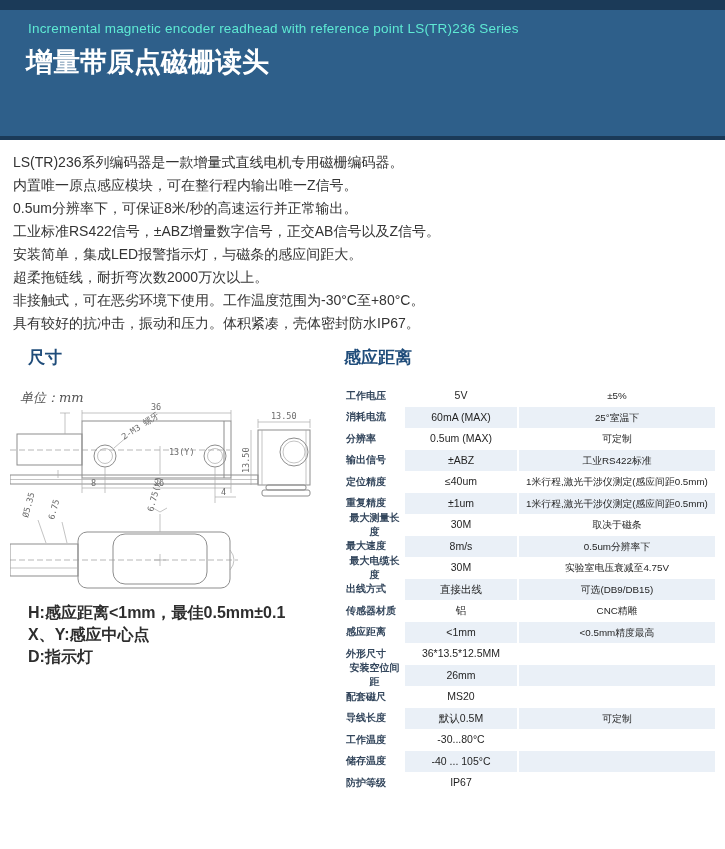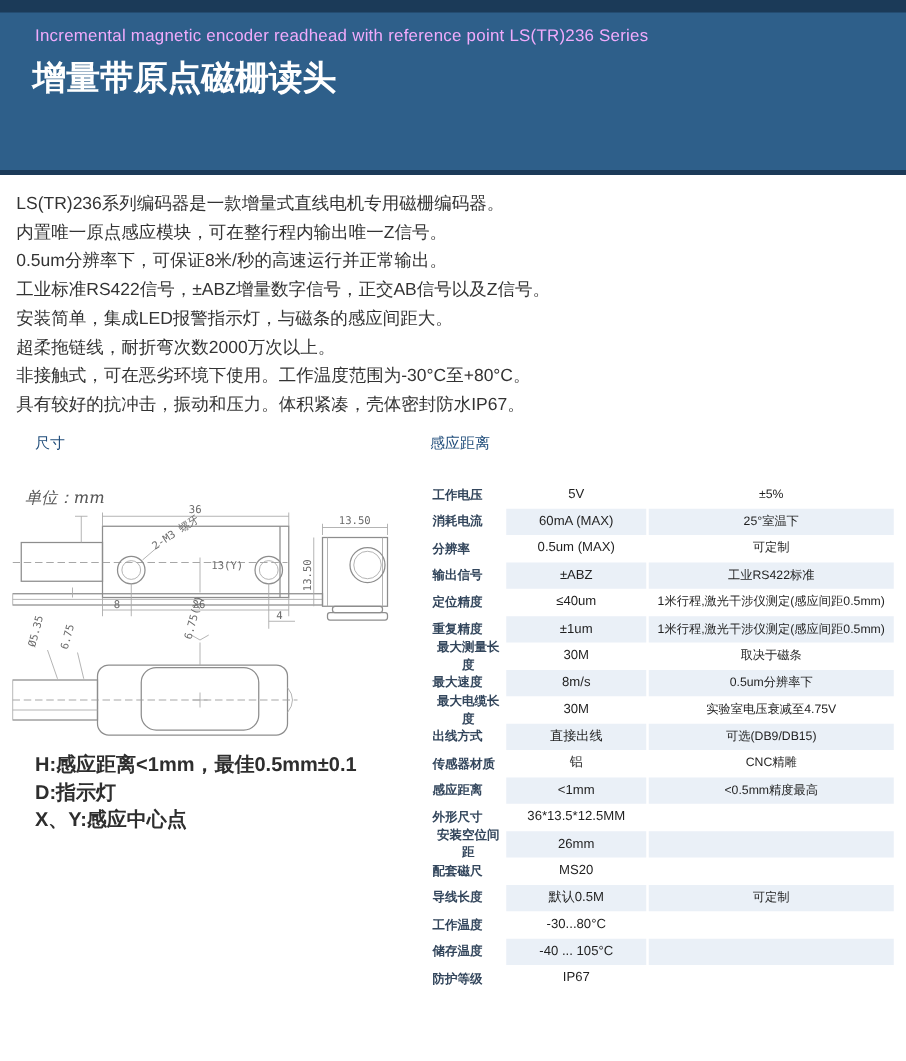--- a/index.html
+++ b/index.html
@@ -4,30 +4,30 @@
 <style>
   html,body{margin:0;padding:0;background:#ffffff;}
   .page{position:relative;width:725px;height:849px;background:#ffffff;overflow:hidden;
         font-family:"Liberation Sans","DejaVu Sans",sans-serif;}
 
   
   .banner{position:absolute;left:0;top:0;width:725px;height:140px;
           background:var(--banner-bg,#2e5f8a);box-sizing:border-box;
           border-top:10px solid var(--banner-stripe,#1b3a58);
           border-bottom:4px solid var(--banner-stripe,#1b3a58);}
-  .banner-subtitle{position:absolute;left:28px;top:11px;font-size:13.5px;color:#f0abfc;letter-spacing:.2px;}
+  .banner-subtitle{position:absolute;left:28px;top:11px;font-size:13.5px;color:#5eead4;letter-spacing:.2px;}
   .banner-title{position:absolute;left:26px;top:33px;margin:0;color:#ffffff;
                 font-size:27px;font-weight:bold;line-height:38px;}
 
   
   .description{position:absolute;left:13px;top:151px;width:670px;}
   .description p{margin:0;font-size:14px;line-height:23px;color:#333333;}
 
   
-  .section-title{position:absolute;top:346px;margin:0;font-size:12px;font-weight:normal;
+  .section-title{position:absolute;top:346px;margin:0;font-size:17px;font-weight:bold;
                  color:var(--title-color,#1f4c7a);}
   .dim-title{left:28px;}
   .spec-title{left:344px;}
 
   
   .drawing{position:absolute;left:10px;top:386px;}
   .drawing .ln{stroke:#8d8d8d;stroke-width:1;fill:none;}
   .drawing .thin{stroke:#a9a9a9;stroke-width:.7;fill:none;}
   .drawing .dash{stroke:#9a9a9a;stroke-width:.7;fill:none;stroke-dasharray:6 3;}
   .drawing text{fill:#6b6b6b;font-family:"DejaVu Sans Mono","DejaVu Sans",monospace;font-size:8.5px;}
@@ -150,22 +150,22 @@
     <line class="thin" x1="28" y1="134" x2="36" y2="157"></line>
     <text x="18" y="132" transform="rotate(-75 18 132)">Ø5.35</text>
     <line class="thin" x1="52" y1="136" x2="57" y2="157"></line>
     <text x="44" y="134" transform="rotate(-75 44 134)">6.75</text>
     <line class="thin" x1="150" y1="128" x2="150" y2="146"></line>
     <text x="143" y="126" transform="rotate(-75 143 126)">6.75(X)</text>
   </svg>
 
   <div class="notes" id="notes">
       <p>H:感应距离&lt;1mm，最佳0.5mm±0.1</p>
+      <p>X、Y:感应中心点</p>
       <p>D:指示灯</p>
-      <p>X、Y:感应中心点</p>
     </div>
 
   <div class="spec-table">
     <div id="tbody">
         <div class="trow">
           <div class="cell c1">工作电压</div>
           <div class="cell c2">5V</div>
           <div class="cell c3">±5%</div>
         </div>
         <div class="trow">

